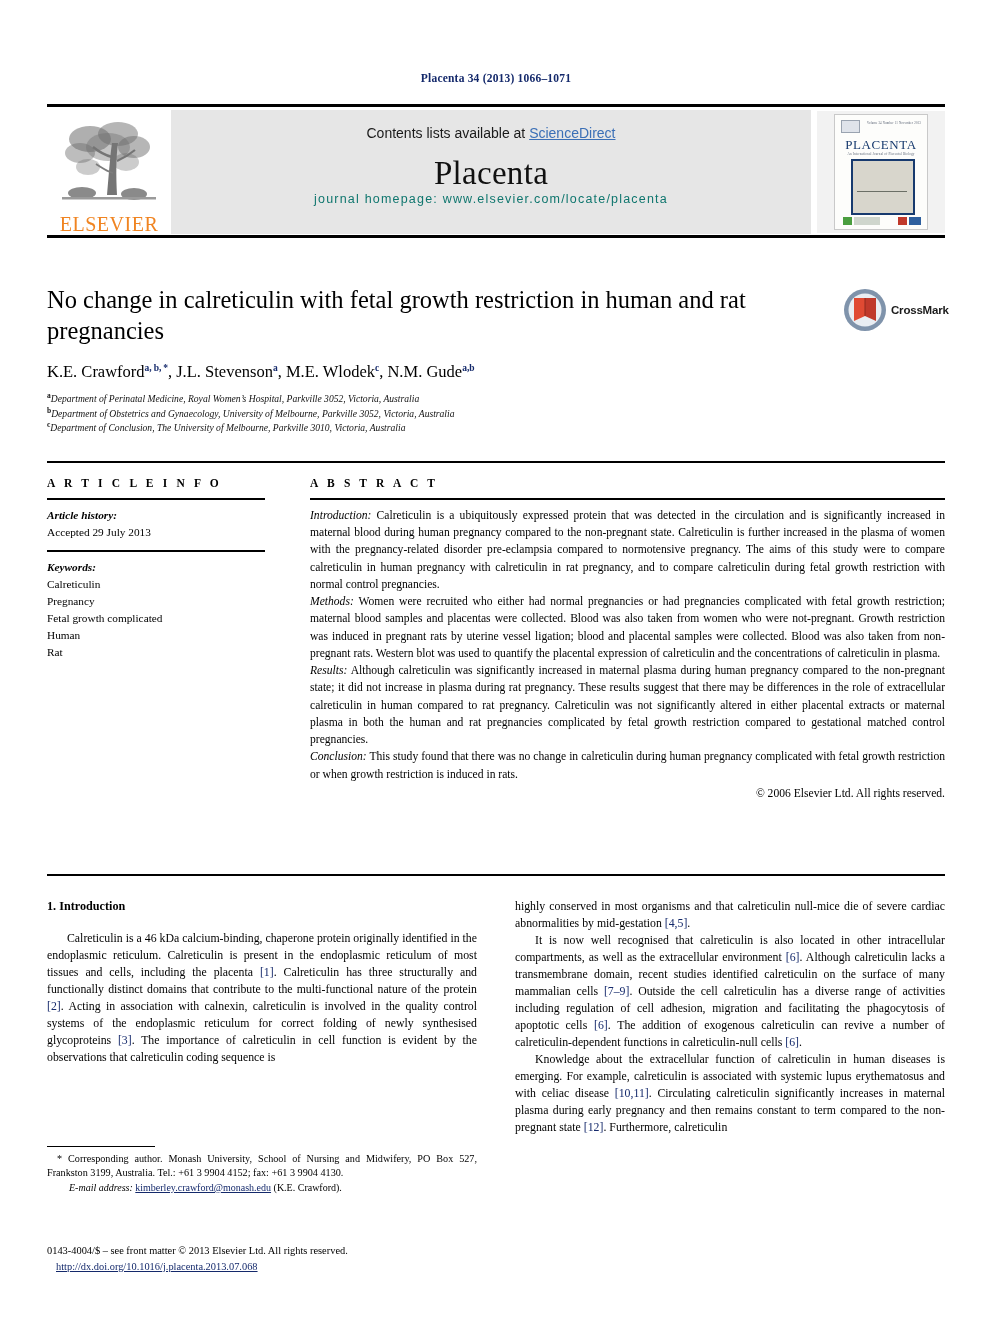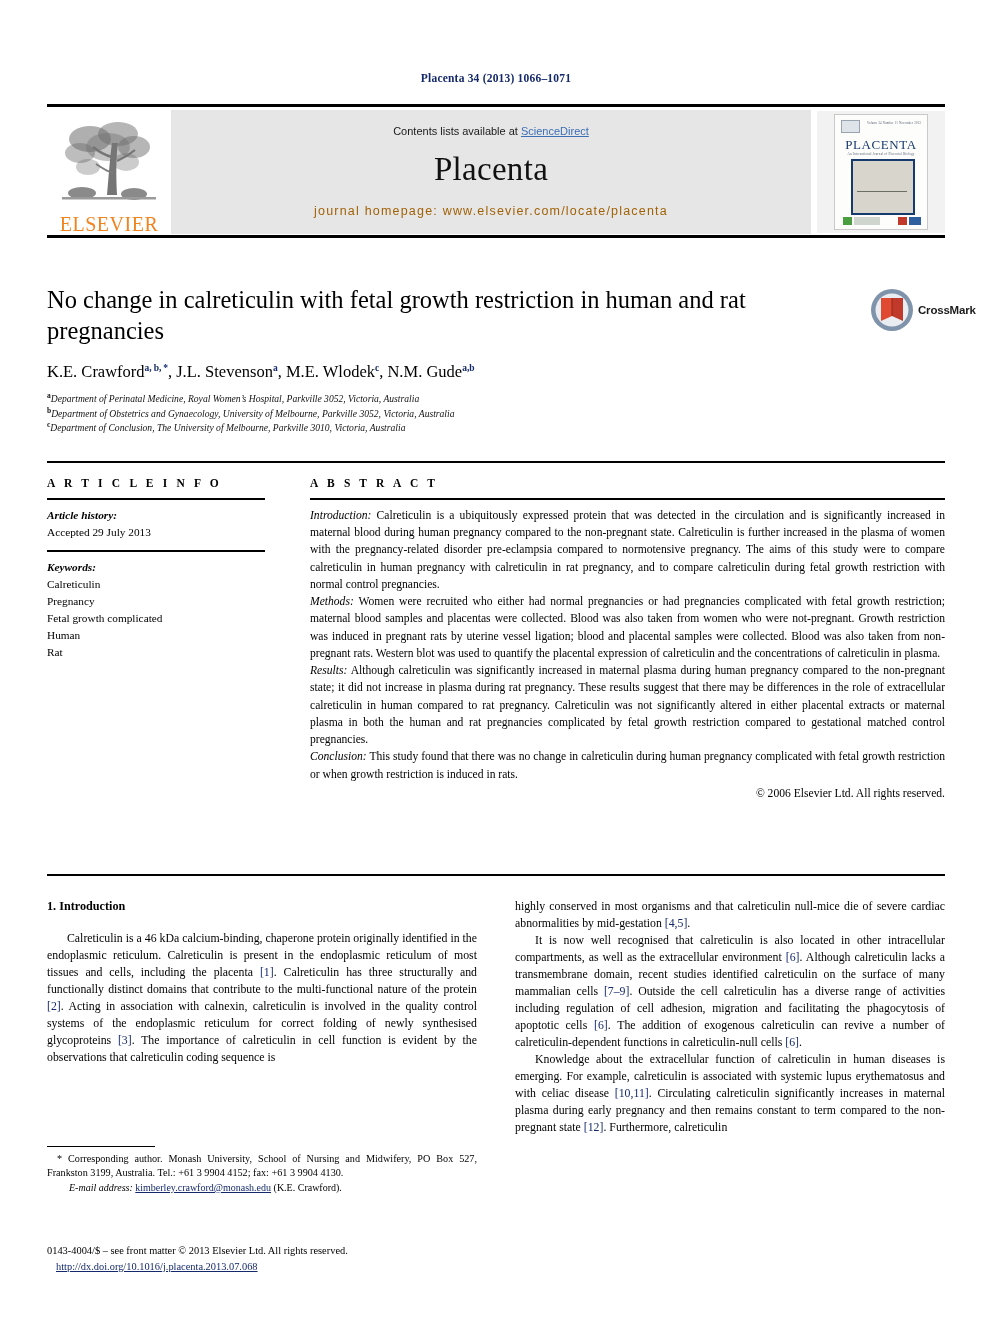--- a/index.html
+++ b/index.html
@@ -83,40 +83,39 @@
     position: absolute;
     left: 124px;
     top: 6px;
     width: 640px;
     height: 124px;
     background: #e6e6e6;
     text-align: center;
   }
   .contents-line {
     font-family: "Liberation Sans", sans-serif;
-    font-size: 11px;
+    font-size: 14px;
     color: #1a1a1a;
     padding-top: 15px;
   }
   .sciencedirect {
     color: #3b6fb6;
   }
   .journal-name {
     font-family: "Liberation Serif", serif;
     font-size: 33px;
     color: #111;
     margin-top: 14px;
     letter-spacing: 0.3px;
   }
   .journal-home {
     font-family: "Liberation Sans", sans-serif;
     font-size: 12.5px;
-    color: #a16207;
+    color: #0f766e;
     letter-spacing: 1.2px;
-    margin-top: 16px;
   }
 
   .cover-thumb {
     position: absolute;
     left: 770px;
     top: 7px;
     width: 128px;
     height: 122px;
     background: #f2f2f2;
     display: flex;
@@ -244,21 +243,21 @@
     color: #111;
   }
   .affiliations sup {
     font-size: 7.5px;
     font-style: normal;
     font-weight: bold;
   }
 
   .crossmark {
     position: absolute;
-    left: 870px;
+    left: 843px;
     top: 288px;
     width: 105px;
     height: 52px;
   }
   .crossmark-badge {
     position: absolute;
     left: 0; top: 0;
     width: 44px; height: 44px;
   }
   .crossmark-label {

